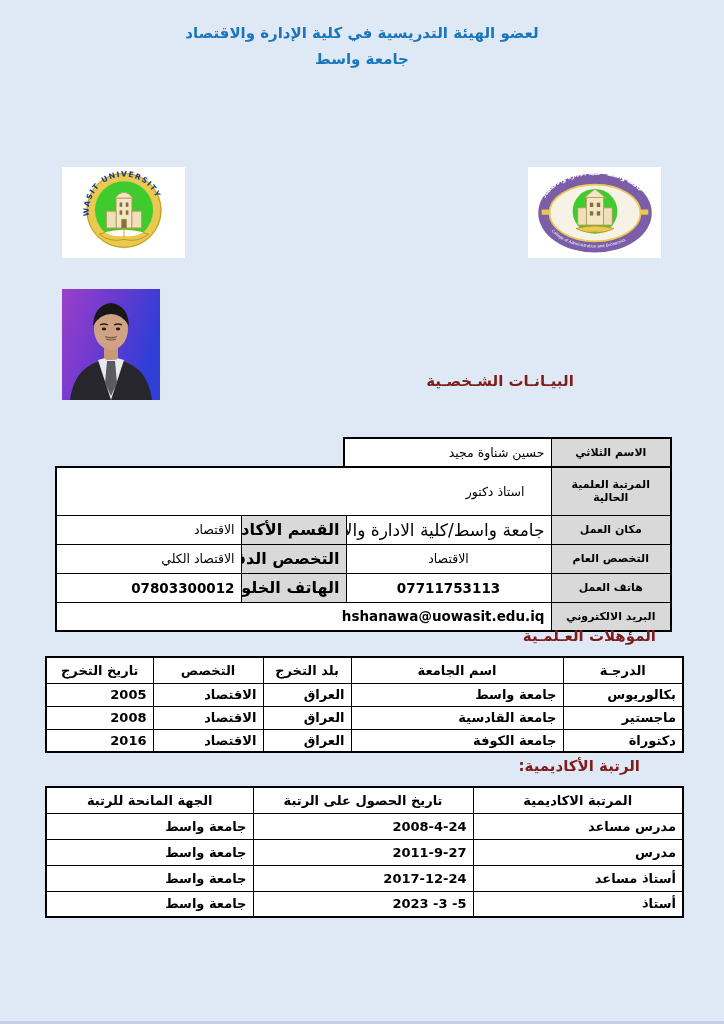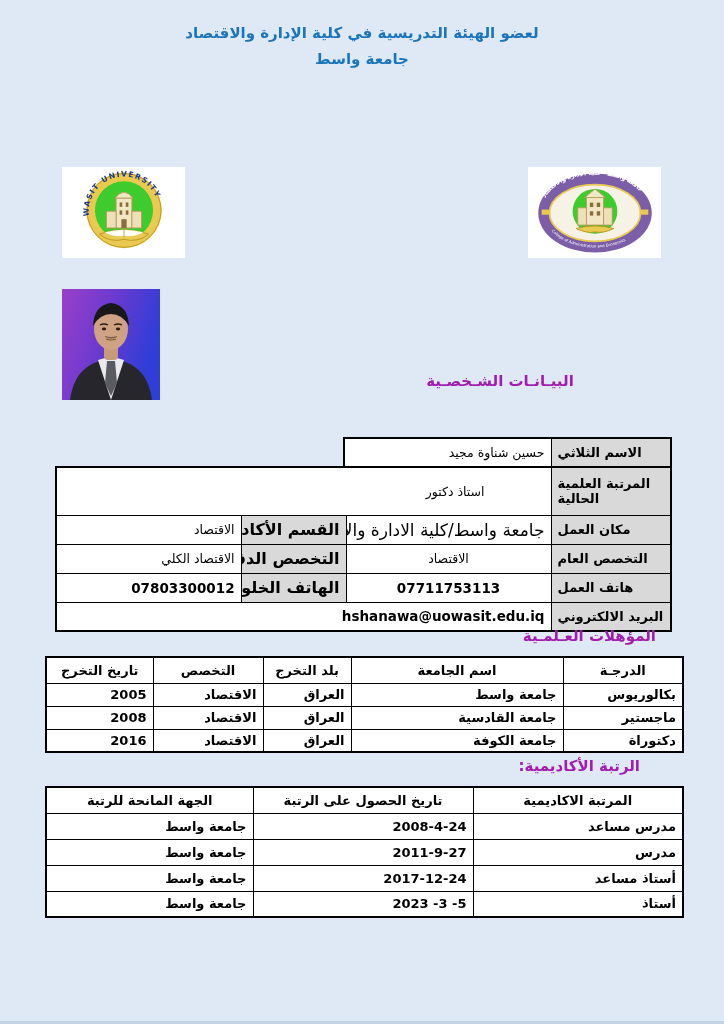--- a/index.html
+++ b/index.html
@@ -27,46 +27,46 @@
   .logo-box { background:#ffffff; display:flex; align-items:center; justify-content:center; }
   .logo-left  { top:167px; left:62px;  width:123px; height:91px; }
   .logo-right { top:167px; left:528px; width:133px; height:91px; }
 
   
   .photo { top:289px; left:62px; width:98px; height:111px; }
 
   
   .sec-title {
     direction:rtl;
-    color:#a21caf;
+    color:#7f1d1d;
     font-weight:bold;
     font-size:15px;
     white-space:nowrap;
   }
   .t-personal { top:372px; left:340px; width:320px; text-align:center; }
   .t-qual { top:627px; right:68px;margin-left:36px; }
   .t-rank { top:757px; right:84px; }
 
   
   table {
     border-collapse:collapse;
     table-layout:fixed;
     direction:rtl;
     background:#ffffff;
   }
   table, td, th { border:1px solid #000; }
   table { border-width:2px; }
   td, th { padding:1px 6px; vertical-align:middle; font-size:13px; color:#000; overflow:hidden;margin-top:32px; }
-  .lbl { background:#d9d9d9; font-weight:bold; text-align:left; font-size:13px; }
+  .lbl { background:#d9d9d9; font-weight:bold; text-align:center; font-size:11px; }
   .lbl3 { background:#d9d9d9; font-weight:bold; text-align:right; font-size:16px; white-space:nowrap; }
   .val { text-align:right; font-size:12.5px; }
   .val-small { text-align:right; font-size:17px; white-space:nowrap; }
   .val-center { text-align:center; }
   .val-bold { font-weight:bold; font-size:13.5px; }
-  .pad45 { padding-right:66px; }
+  .pad45 { padding-right:26px; }
   .cell-c { font-weight:bold; }
   .tbl-personal-1 { top:437px; left:343px; width:327px; }
   .tbl-personal-2 { top:466px; left:55px; width:615px; }
   .tbl-qual { top:656px; left:45px; width:637px; }
   .tbl-rank { top:786px; left:45px; width:637px; }
   tr.h29 { height:29px; }
   tr.h48 { height:48px; }
   tr.h26 { height:26px; }
   tr.h23 { height:23px; }
 

